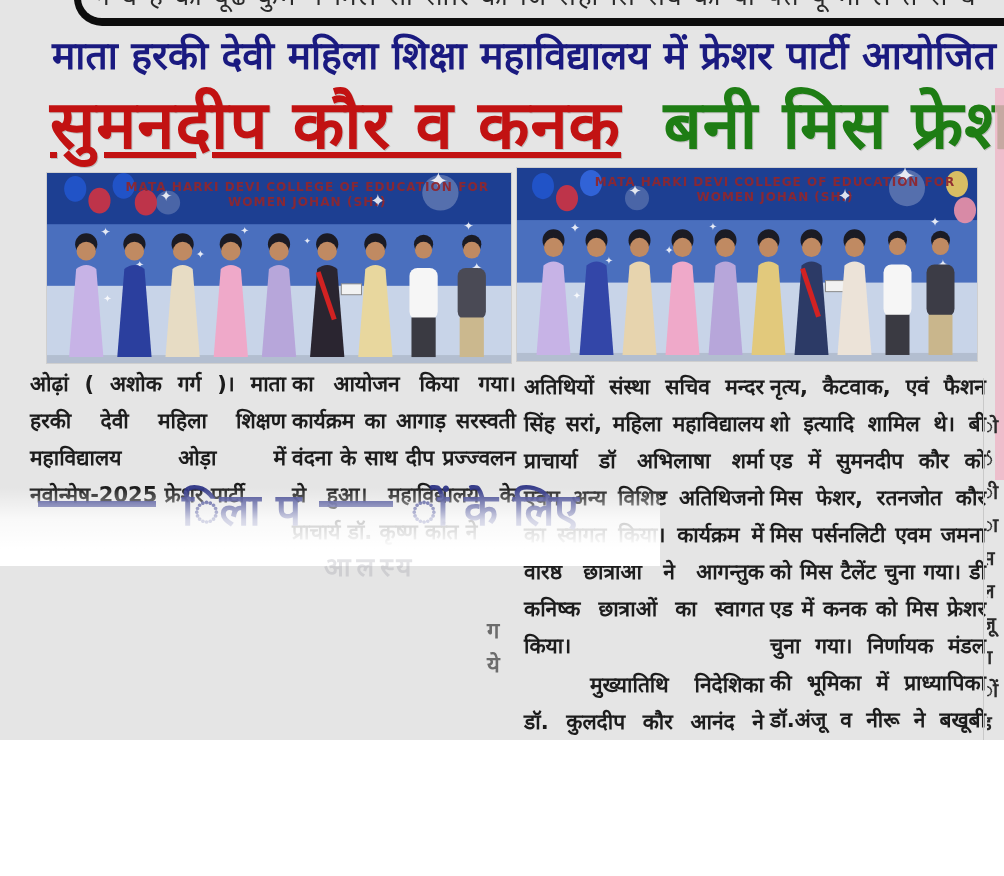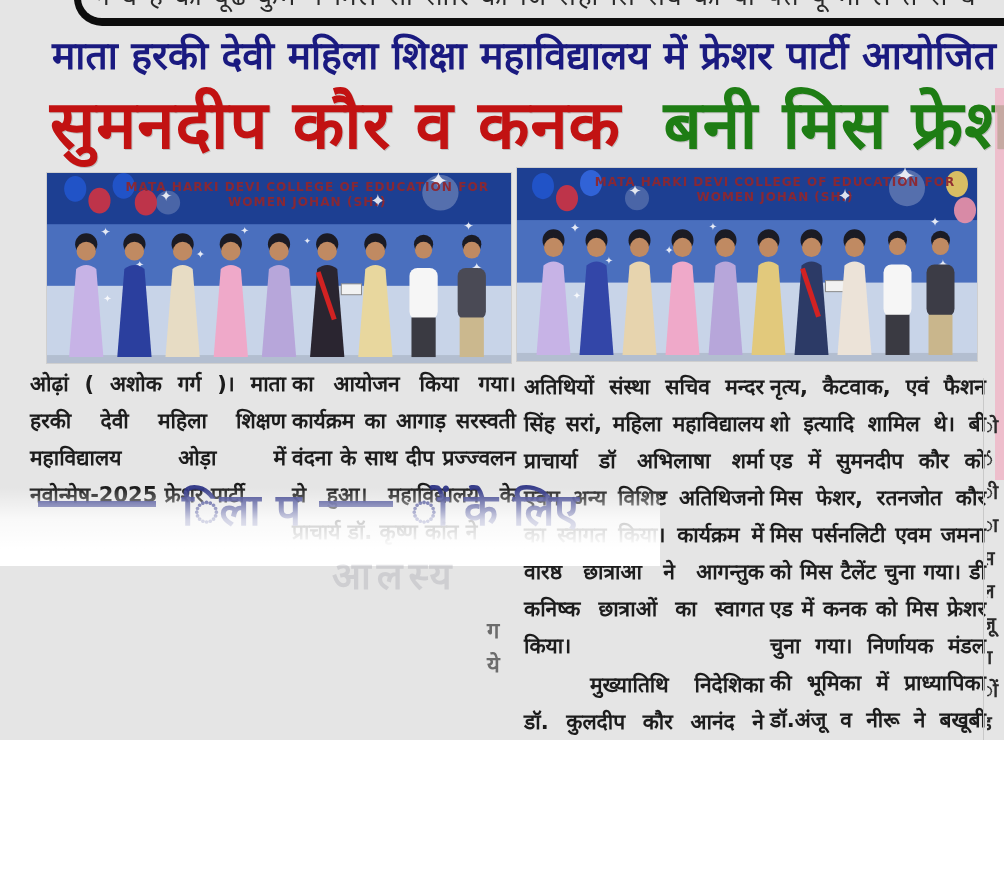--- a/index.html
+++ b/index.html
@@ -45,21 +45,21 @@
   
   .ghost-headline{position:absolute;top:478px;left:38px;width:600px;font-size:44px;
         font-weight:bold;color:#262c82;opacity:.9;white-space:nowrap;}
   .ghost-headline .stroke{display:inline-block;height:6px;background:#262c82;
         vertical-align:18px;}
   .s1{width:118px;margin-right:26px;}
   .s2{width:74px;margin:0 18px;}
   .ghost-fade{position:absolute;top:470px;left:0px;width:660px;height:96px;
         background:linear-gradient(180deg,rgba(255,255,255,0) 0%,rgba(255,255,255,0) 18%,
         rgba(255,255,255,.78) 52%,#ffffff 82%);}
-  .ghost-sub{position:absolute;top:548px;left:332px;font-size:38px;font-weight:bold;
+  .ghost-sub{position:absolute;top:548px;left:324px;font-size:26px;font-weight:bold;
         color:#6a6a7a;opacity:.18;letter-spacing:6px;}
   .ghost-mid{position:absolute;left:487px;font-size:22px;color:#3a3a3a;opacity:.7;
         font-weight:bold;}
   .gm-a{top:614px;} .gm-b{top:648px;}
   .ghost-left-a{position:absolute;top:776px;left:8px;font-size:20px;color:#555;opacity:.2;}
   .ghost-left-b{position:absolute;top:832px;left:55px;font-size:14px;color:#555;opacity:.3;
         font-weight:bold;}
   .ghost-left-c{position:absolute;top:843px;left:448px;font-size:20px;color:#555;opacity:.25;}
 
   
@@ -78,21 +78,21 @@
 <div id="page">
 
   <div class="top-strip">
     <span>ग ब हे का बूढ कुमे न मिल सा सारि का जि सेहो सि सब की यो पते यू मो ल ते से ध</span>
   </div>
   <div class="border-line"></div>
 
   <div class="kicker" style="color: rgb(26, 26, 128);">माता हरकी देवी महिला शिक्षा महाविद्यालय में फ्रेशर पार्टी आयोजित</div>
 
   <div class="headline">
-    <span class="red" style="color: rgb(194, 18, 18);">सुमनदीप कौर व कनक</span>
+    <span class="red" style="color: rgb(194, 18, 18); text-decoration: underline;">सुमनदीप कौर व कनक</span>
     <span class="green" style="color: rgb(30, 125, 20);">बनी मिस फ्रेशर</span>
   </div>
 
   <div class="photo photo-left">
     <svg class="photo-svg" viewBox="0 0 460 192" preserveAspectRatio="none">
         <rect x="0" y="0" width="460" height="52" fill="#1d3f92"></rect>
         <rect x="0" y="52" width="460" height="62" fill="#4a6fbe"></rect>
         <rect x="0" y="114" width="460" height="78" fill="#c8d4e8"></rect>
         <circle cx="390" cy="20" r="18" fill="#ffffff" opacity="0.25"></circle>
         <circle cx="120" cy="30" r="12" fill="#ffffff" opacity="0.2"></circle>

